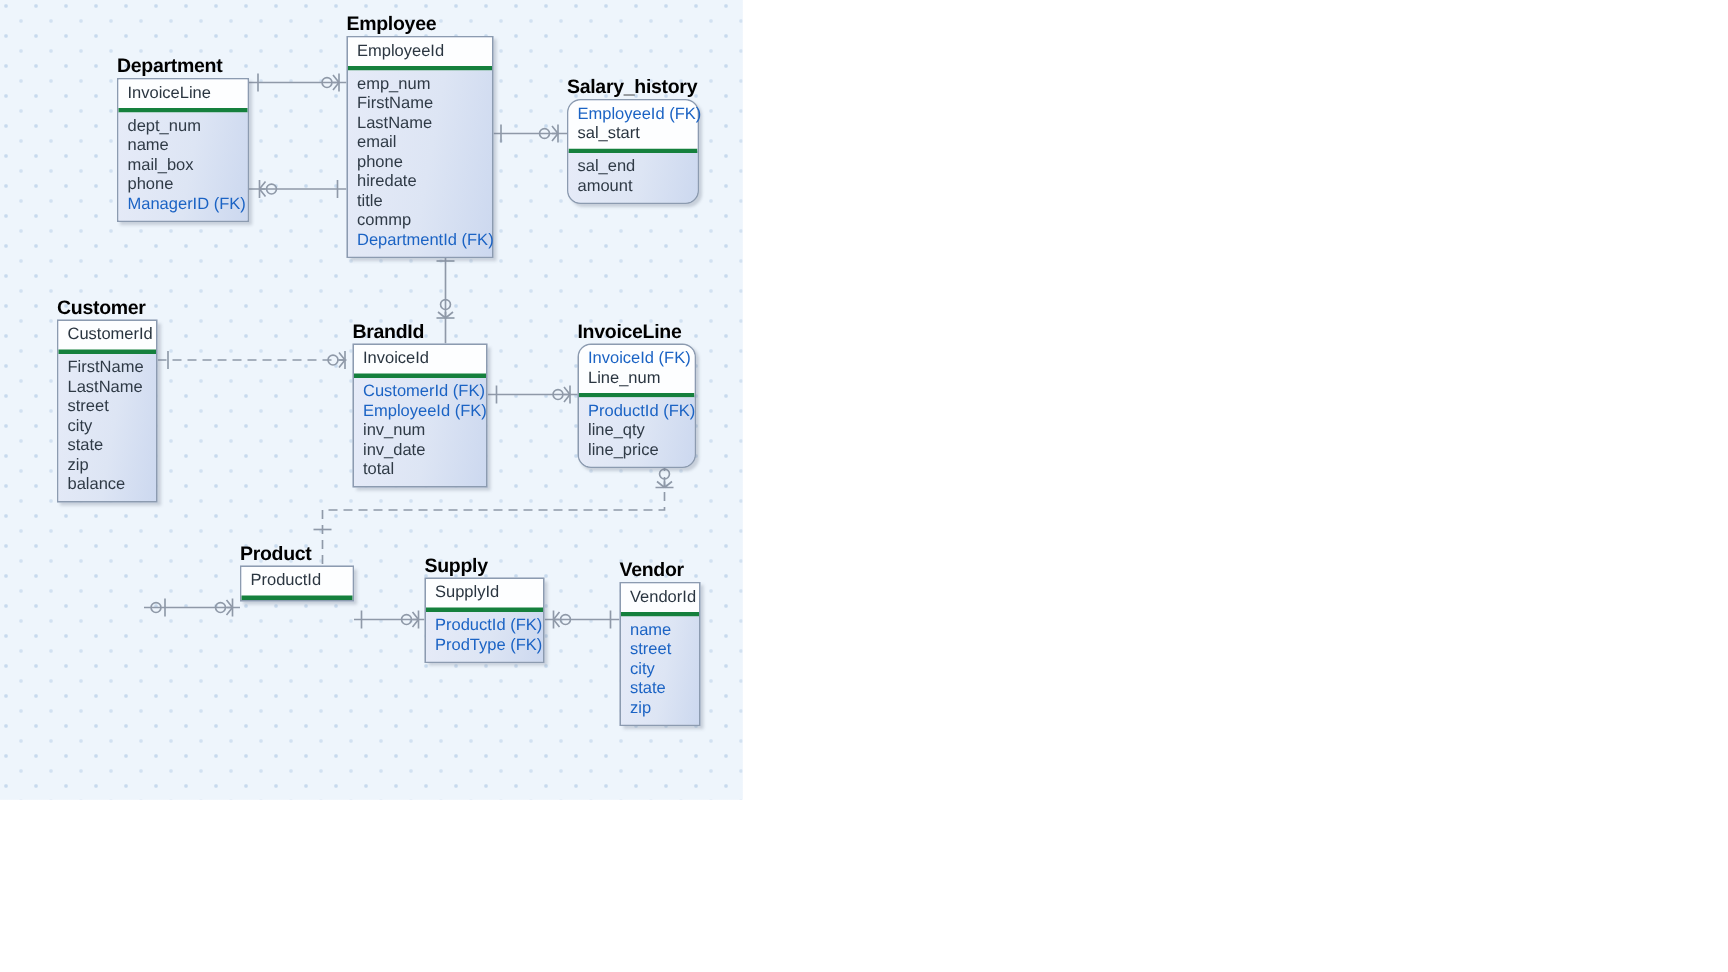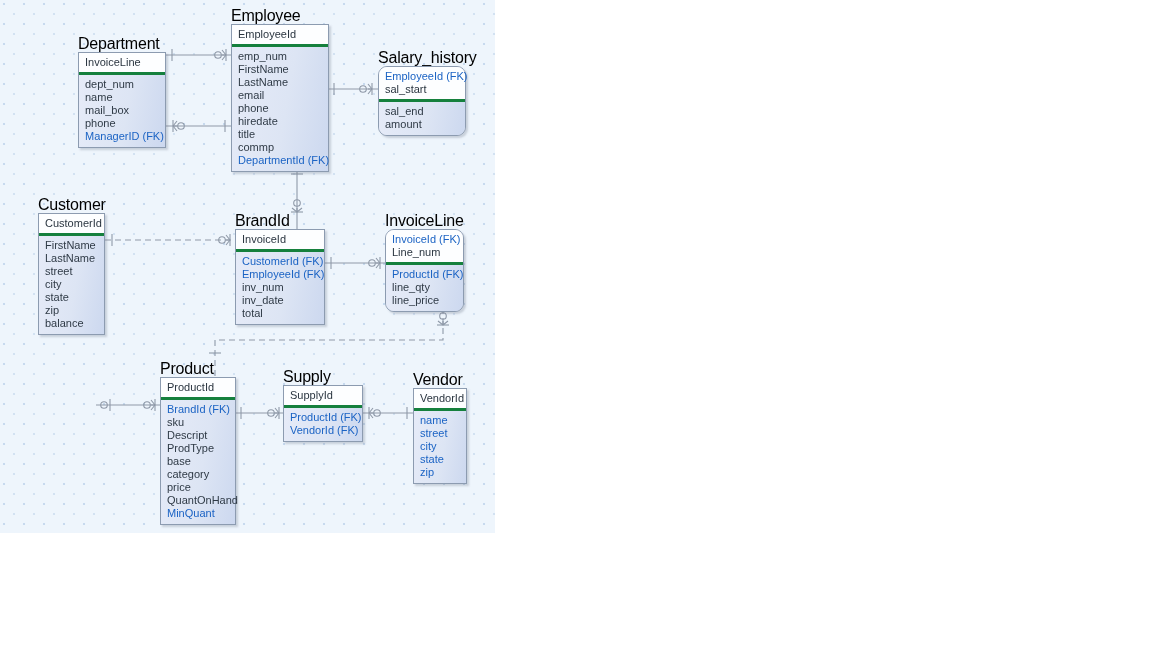--- a/index.html
+++ b/index.html
@@ -14,21 +14,21 @@
       radial-gradient(circle at 14px 14px, rgba(168,196,226,0.40) 0.8px, rgba(255,255,255,0) 1.6px),
       linear-gradient(0deg,#eef5fc,#eef5fc);
     background-size:20px 20px,20px 20px,100% 100%;
     overflow:hidden;
   }
   #svg-layer{position:absolute;left:0;top:0;width:495px;height:533px;}
 
   .entity{position:absolute;}
   .ent-title{
     position:absolute;left:0;top:-14px;
-    font-size:16px;font-weight:normal;color:#000;
+    font-size:13px;font-weight:bold;color:#000;
     white-space:nowrap;line-height:12px;
     letter-spacing:-0.2px;
   }
   .ent-box{
     position:relative;
     border:1px solid #8c9bb0;
     background:#dfe6f5;
     box-shadow:2px 2px 2px rgba(110,120,140,0.30);
     box-sizing:border-box;
   }
@@ -249,43 +249,32 @@
     </div>
   </div>
 
 
   <div class="entity" style="left:160px;top:377px;width:76px;">
     <div class="ent-title">Product</div>
     <div class="ent-box">
       <div class="pk-sec">
         <div class="fld">ProductId</div>
       </div>
-      <div class="attr-sec">
-        <div class="fld fk">BrandId (FK)</div>
-        <div class="fld">sku</div>
-        <div class="fld">Descript</div>
-        <div class="fld">ProdType</div>
-        <div class="fld">base</div>
-        <div class="fld">category</div>
-        <div class="fld">price</div>
-        <div class="fld">QuantOnHand</div>
-        <div class="fld fk">MinQuant</div>
-      </div>
     </div>
   </div>
 
   <div class="entity" style="left:283px;top:385px;width:80px;">
     <div class="ent-title">Supply</div>
     <div class="ent-box">
       <div class="pk-sec">
         <div class="fld">SupplyId</div>
       </div>
       <div class="attr-sec">
         <div class="fld fk">ProductId (FK)</div>
-        <div class="fld fk">VendorId (FK)</div>
+        <div class="fld fk">ProdType (FK)</div>
       </div>
     </div>
   </div>
 
   <div class="entity" style="left:413px;top:388px;width:54px;">
     <div class="ent-title">Vendor</div>
     <div class="ent-box">
       <div class="pk-sec">
         <div class="fld">VendorId</div>
       </div>

